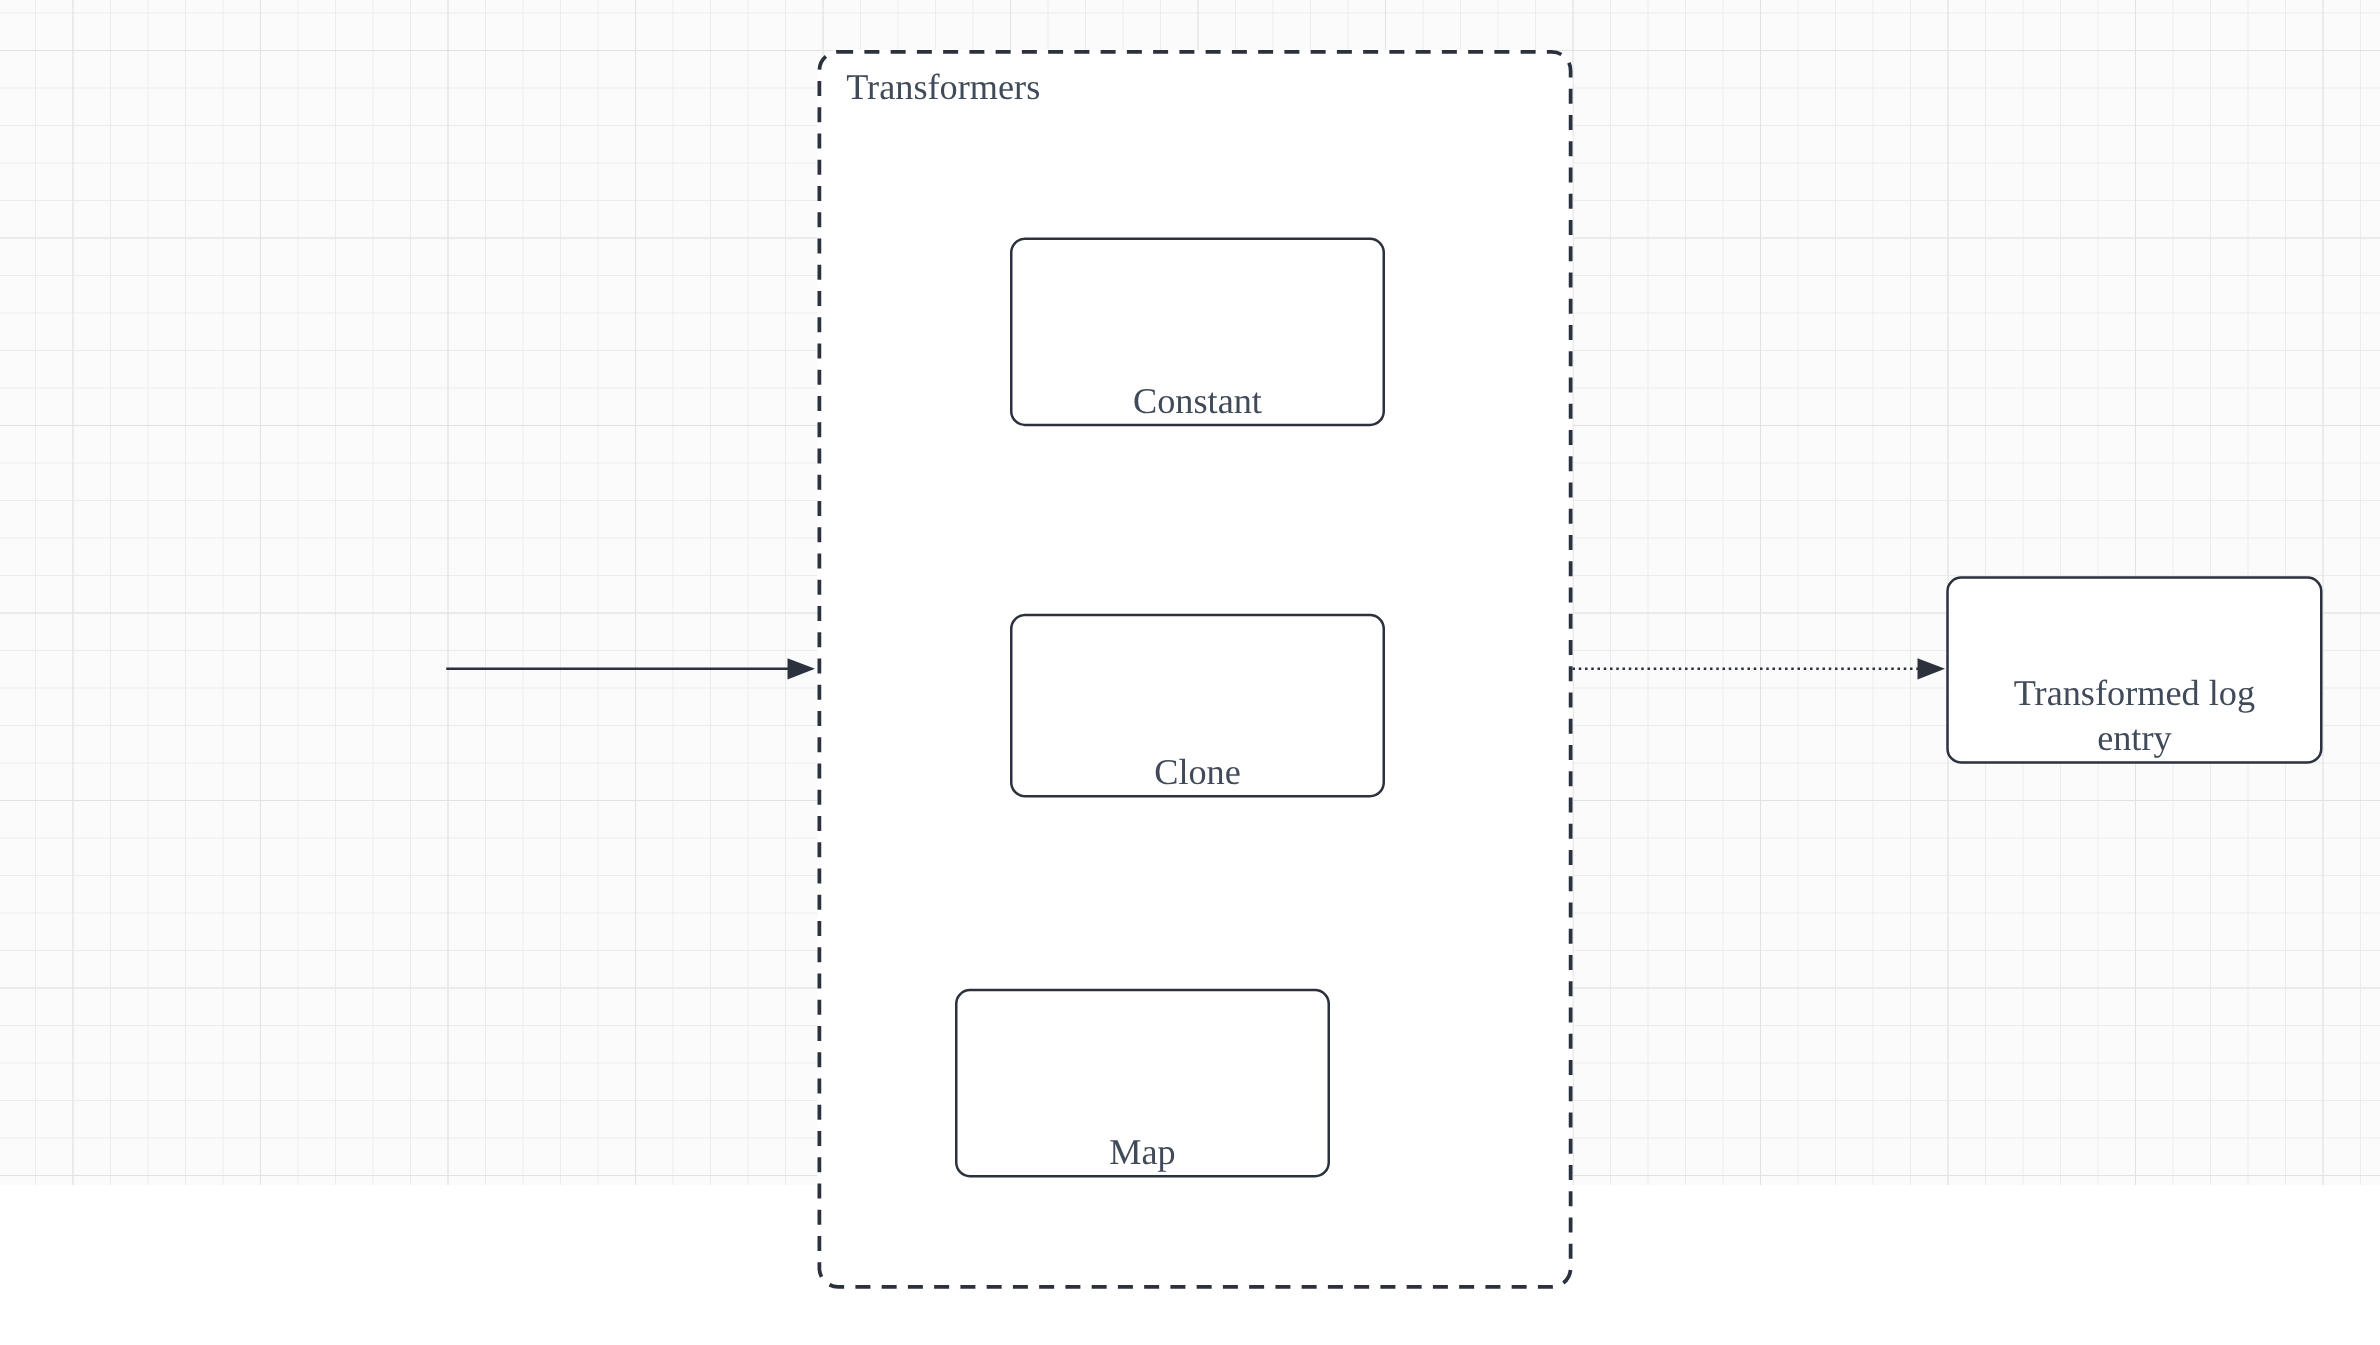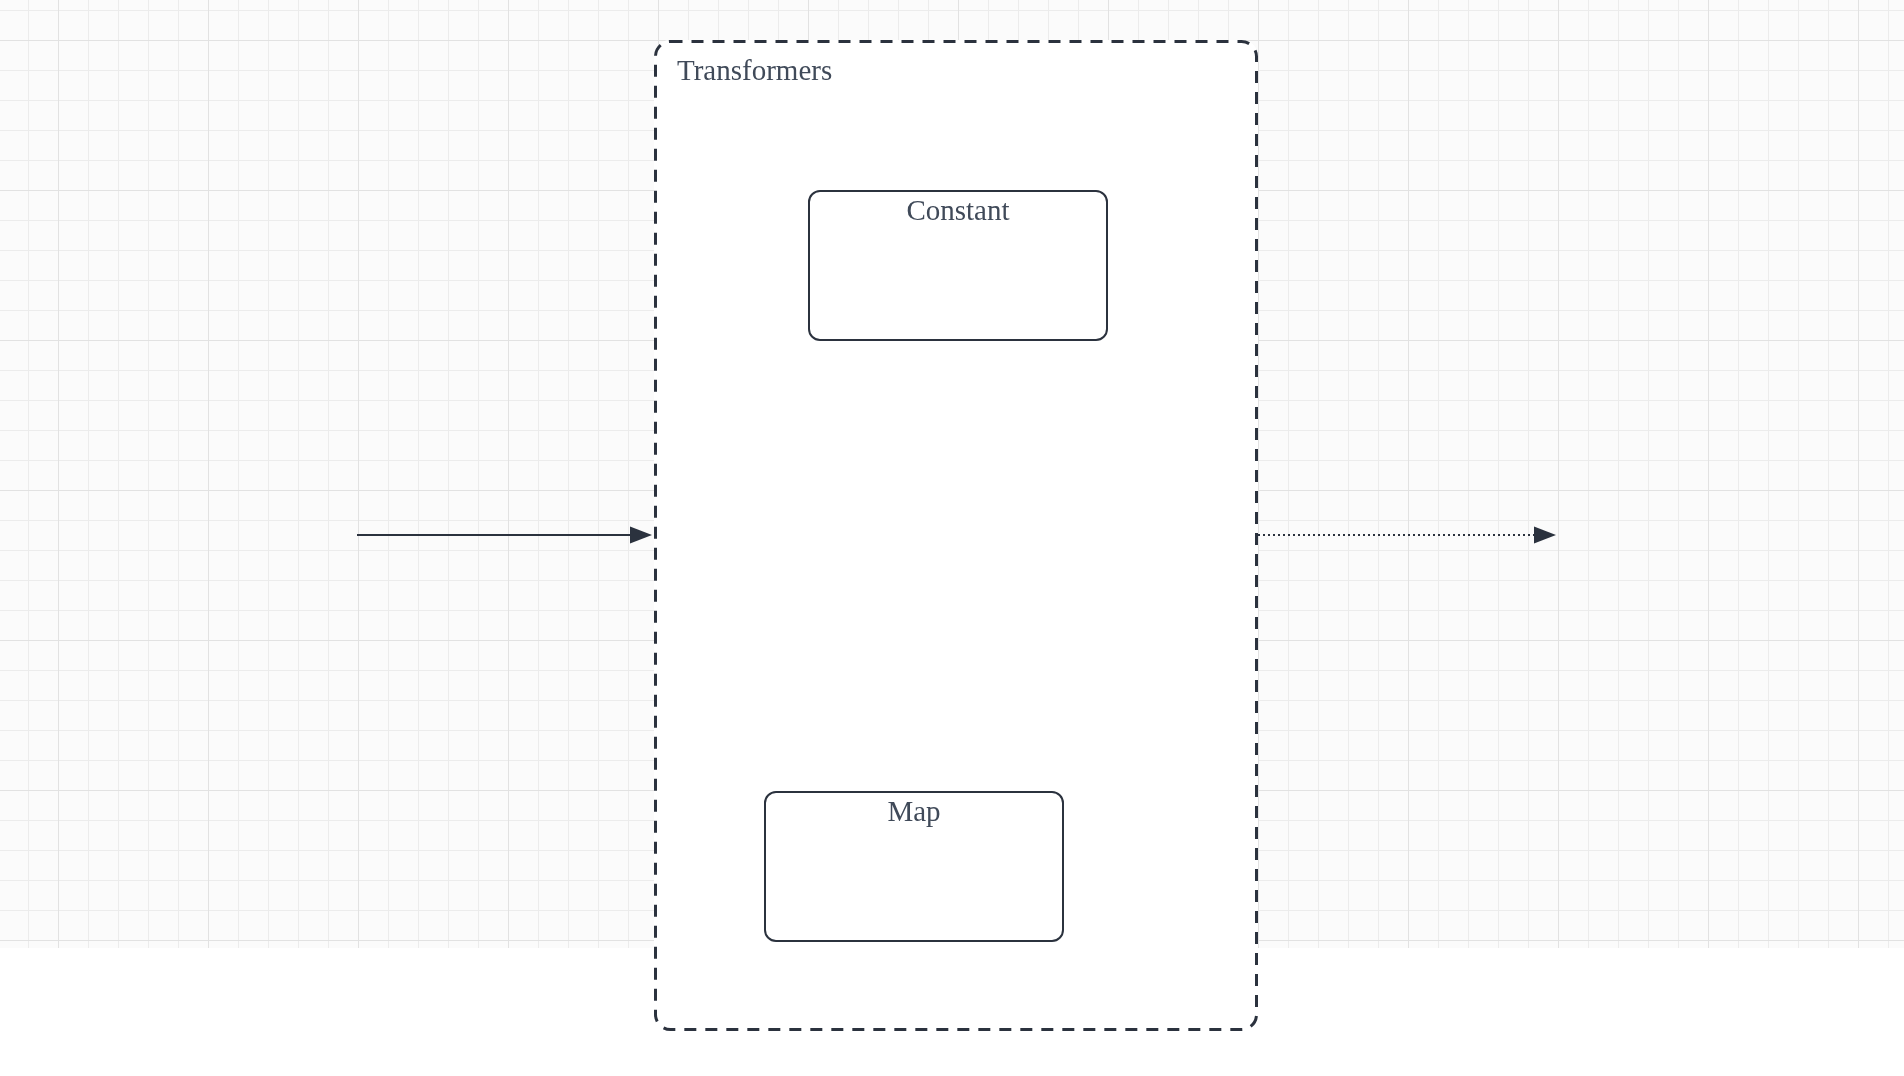--- a/index.html
+++ b/index.html
@@ -54,21 +54,21 @@
     color: var(--text);
     white-space: nowrap;
   }
 
   .node {
     position: absolute;
     background: var(--node-fill);
     border: 2.5px solid var(--stroke);
     border-radius: 12px;
     display: flex;
-    align-items: flex-start;
+    align-items: flex-end;
     justify-content: center;
     text-align: center;
     color: var(--text);
     font-size: 29px;
     line-height: 1.25;
     padding: 0 22px;
   }
   .node-old         { left: 58px;   top: 460px; width: 299px; height: 148px; }
   .node-transformed { left: 1557px; top: 461px; width: 301px; height: 150px; }
   .node-constant    { left: 808px;  top: 190px; width: 300px; height: 151px; }
@@ -97,24 +97,30 @@
   <div class="group">
     <svg class="group-border" viewBox="0 0 604 991" width="604" height="991" aria-hidden="true">
       <rect x="1.5" y="1.5" width="601" height="988" rx="15" ry="15"></rect>
     </svg>
     <div class="group-label">Transformers</div>
   </div>
 
   <div class="node node-constant">
     <span>Constant</span>
   </div>
+  <div class="node node-clone">
+    <span>Clone</span>
+  </div>
   <div class="node node-map">
     <span>Map</span>
   </div>
 
+  <div class="node node-transformed">
+    <span>Transformed log entry</span>
+  </div>
 
   <svg class="edges-layer" viewBox="0 0 1904 1076" width="1904" height="1076" aria-hidden="true">
     <g>
       <line class="edge-line" x1="357" y1="535" x2="632" y2="535"></line>
       <polygon class="edge-head" points="652,535 630,526.5 630,543.5"></polygon>
     </g>
     <g>
       <line class="edge-line dotted" x1="1258" y1="535" x2="1536" y2="535"></line>
       <polygon class="edge-head" points="1556,535 1534,526.5 1534,543.5"></polygon>
     </g>

